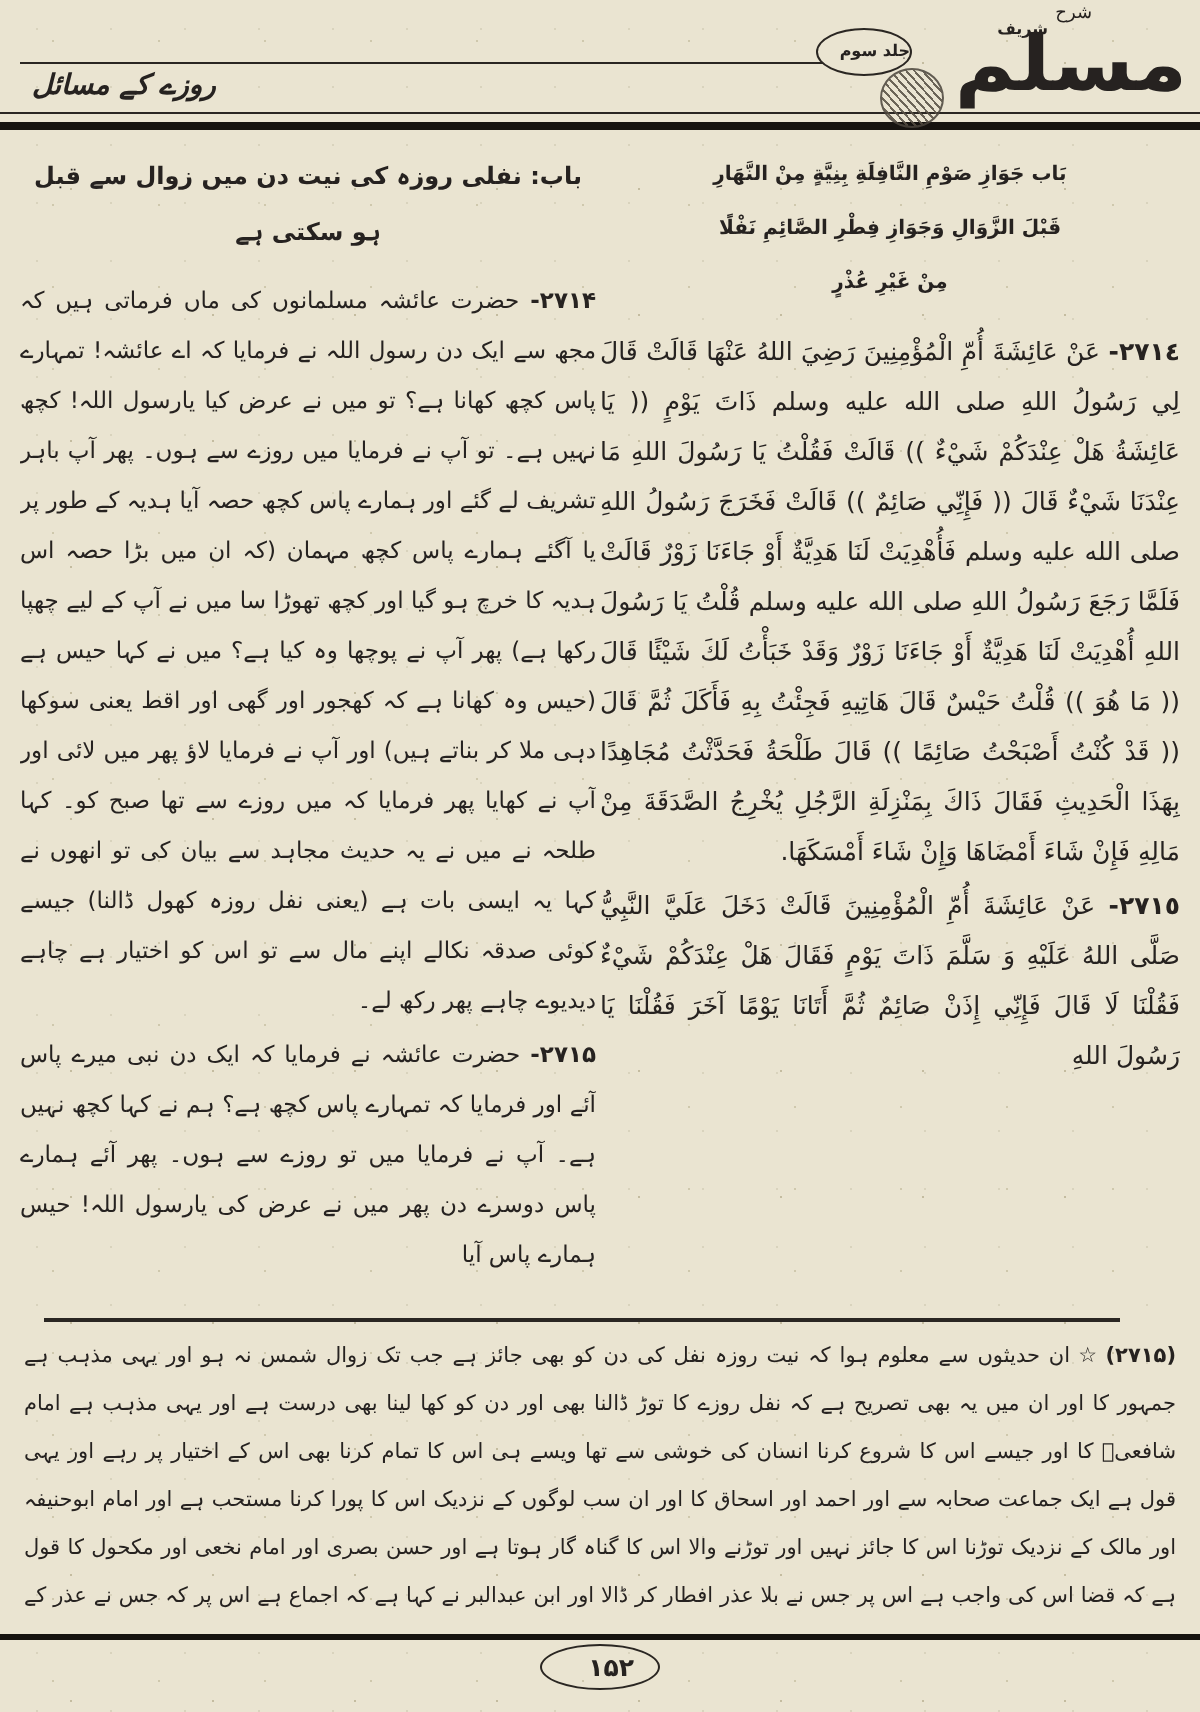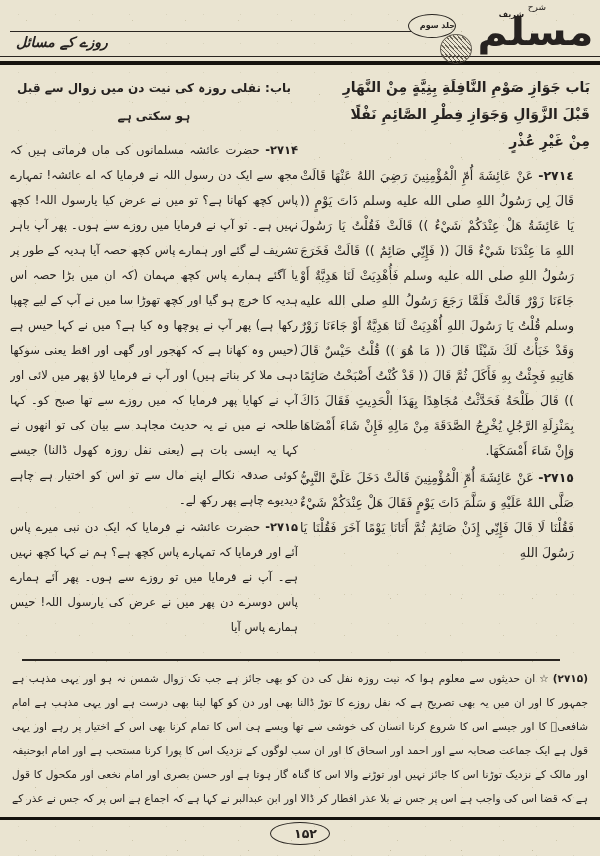--- a/index.html
+++ b/index.html
@@ -44,23 +44,23 @@
     position:absolute;top:32px;right:122px;
     width:30px;height:28px;border-radius:50%;
     border:1px solid #4a443b;
     background:repeating-linear-gradient(48deg,#564e42 0 1px, rgba(0,0,0,0) 1px 3px);
     opacity:.85;
   }
   
   .col{position:absolute;top:74px;height:584px;overflow:hidden;}
   .col-arabic{right:10px;width:290px;}
   .col-urdu{left:10px;width:288px;}
-  .bab-ar{direction:rtl;text-align:right;font-weight:bold;font-size:14px;line-height:27px;margin-bottom:8px;}
+  .bab-ar{direction:rtl;text-align:center;font-weight:bold;font-size:10px;line-height:27px;margin-bottom:8px;}
   .bab-ur{direction:rtl;text-align:center;font-weight:bold;font-size:12px;line-height:28px;margin-bottom:8px;}
-  .hadith-ar{direction:rtl;text-align:justify;font-size:12.5px;line-height:25px;margin:0 16px 2px 0;}
+  .hadith-ar{direction:rtl;text-align:justify;font-size:12.5px;line-height:25px;margin:0 0 2px 0;}
   .hadith-ur{direction:rtl;text-align:justify;font-size:11.5px;line-height:25px;margin:0 0 2px 0;}
   .h-num{font-weight:bold;}
   
   .footnote-sep{position:absolute;top:659px;left:22px;width:538px;height:2px;background:#2a2622;}
   .footnote{
     position:absolute;top:666px;left:12px;width:576px;height:148px;
     direction:rtl;text-align:justify;font-size:10.5px;line-height:24px;overflow:hidden;
   }
   .fn-ref{font-weight:bold;}
   .fn-star{padding:0 3px;}

